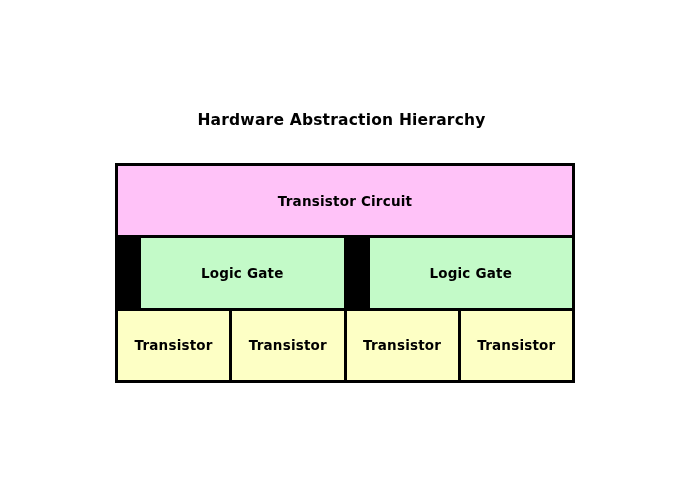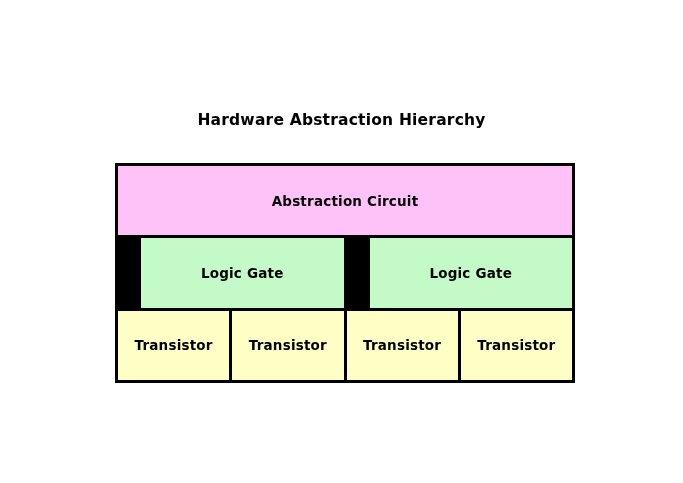--- a/index.html
+++ b/index.html
@@ -54,21 +54,21 @@
 </style>
 </head>
 <body>
 
 <div class="canvas">
 
   <div class="diagram-title">Hardware Abstraction Hierarchy</div>
 
   <div class="hierarchy-grid">
 
-    <div class="cell span4" style="background: rgb(255, 194, 248);">Abstraction Circuit</div>
+    <div class="cell span4" style="background: rgb(255, 194, 248);">Transistor Circuit</div>
 
     <div class="cell span2" style="background: rgb(195, 250, 200);">Logic Gate</div>
     <div class="cell span2" style="background: rgb(195, 250, 200);">Logic Gate</div>
 
     <div class="cell" style="background: rgb(253, 255, 197);">Transistor</div>
     <div class="cell" style="background: rgb(253, 255, 197);">Transistor</div>
     <div class="cell" style="background: rgb(253, 255, 197);">Transistor</div>
     <div class="cell" style="background: rgb(253, 255, 197);">Transistor</div>
   </div>
 </div>

